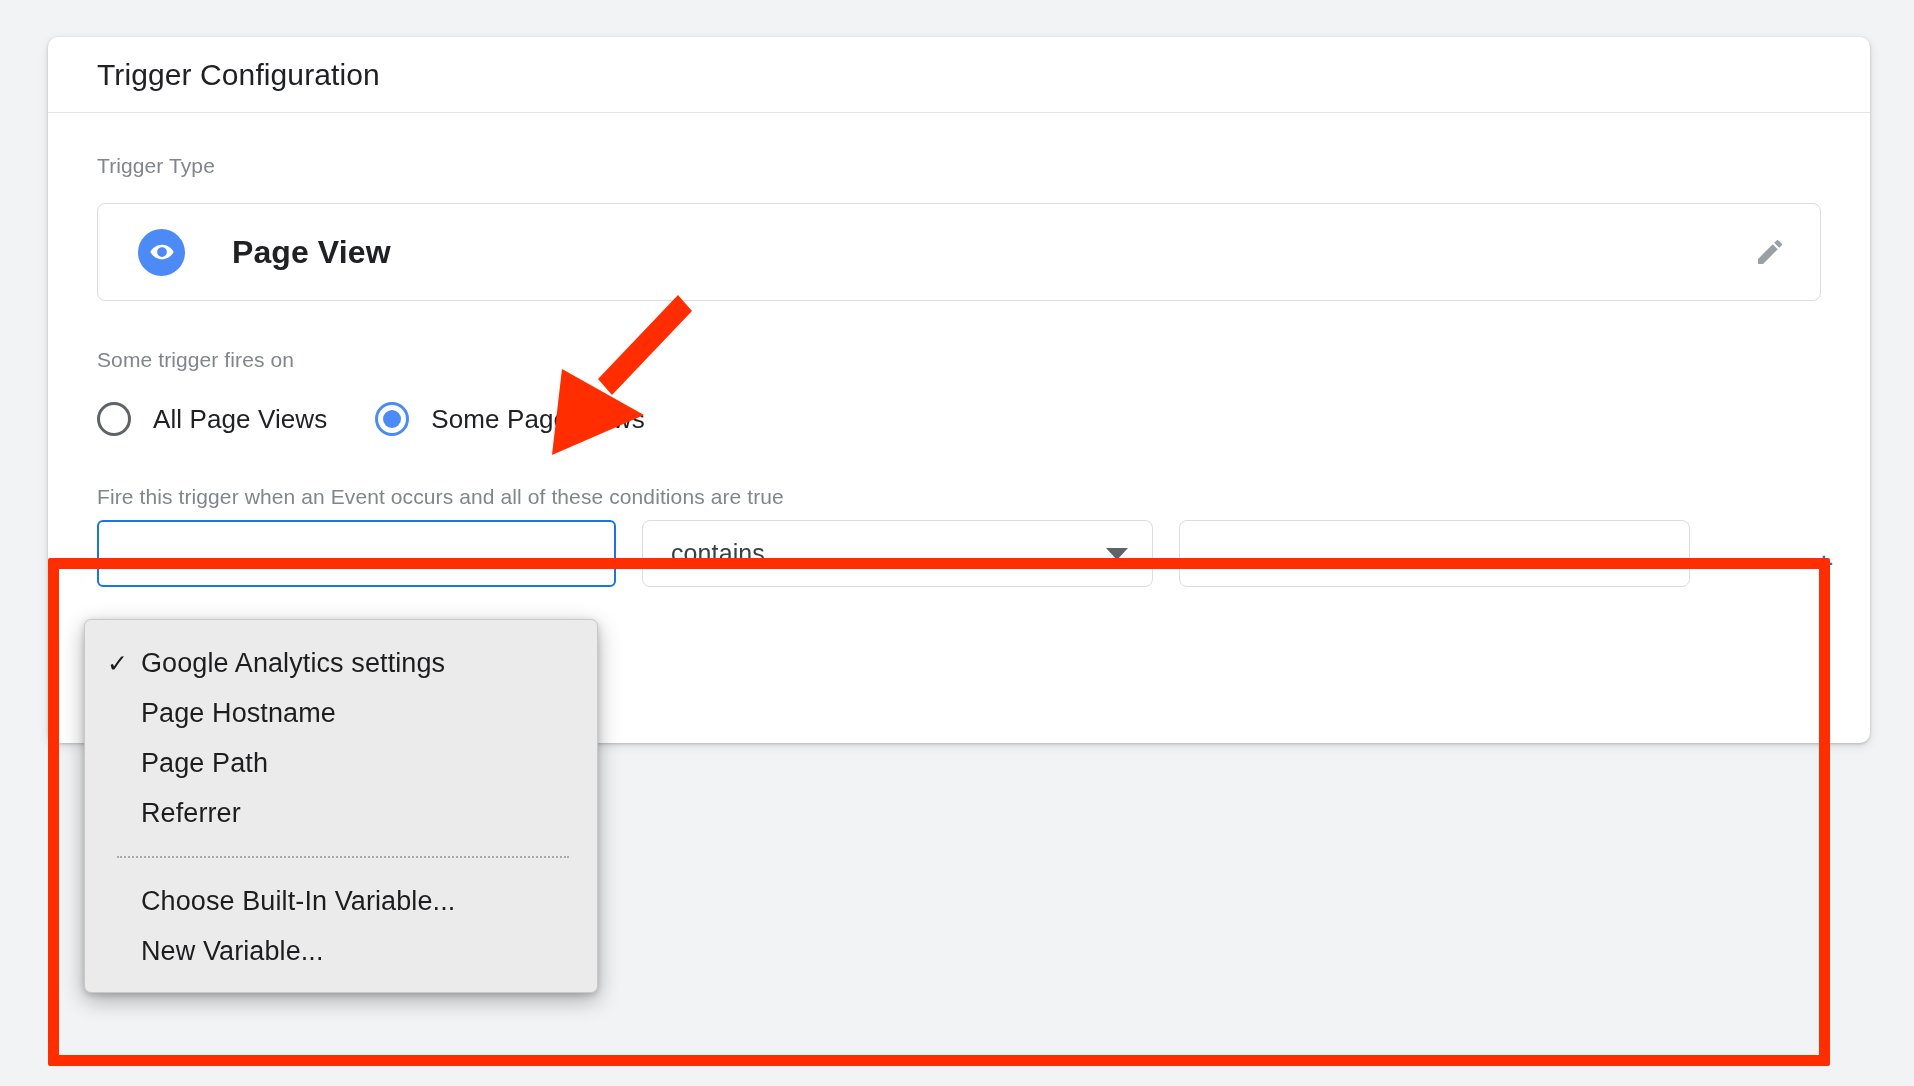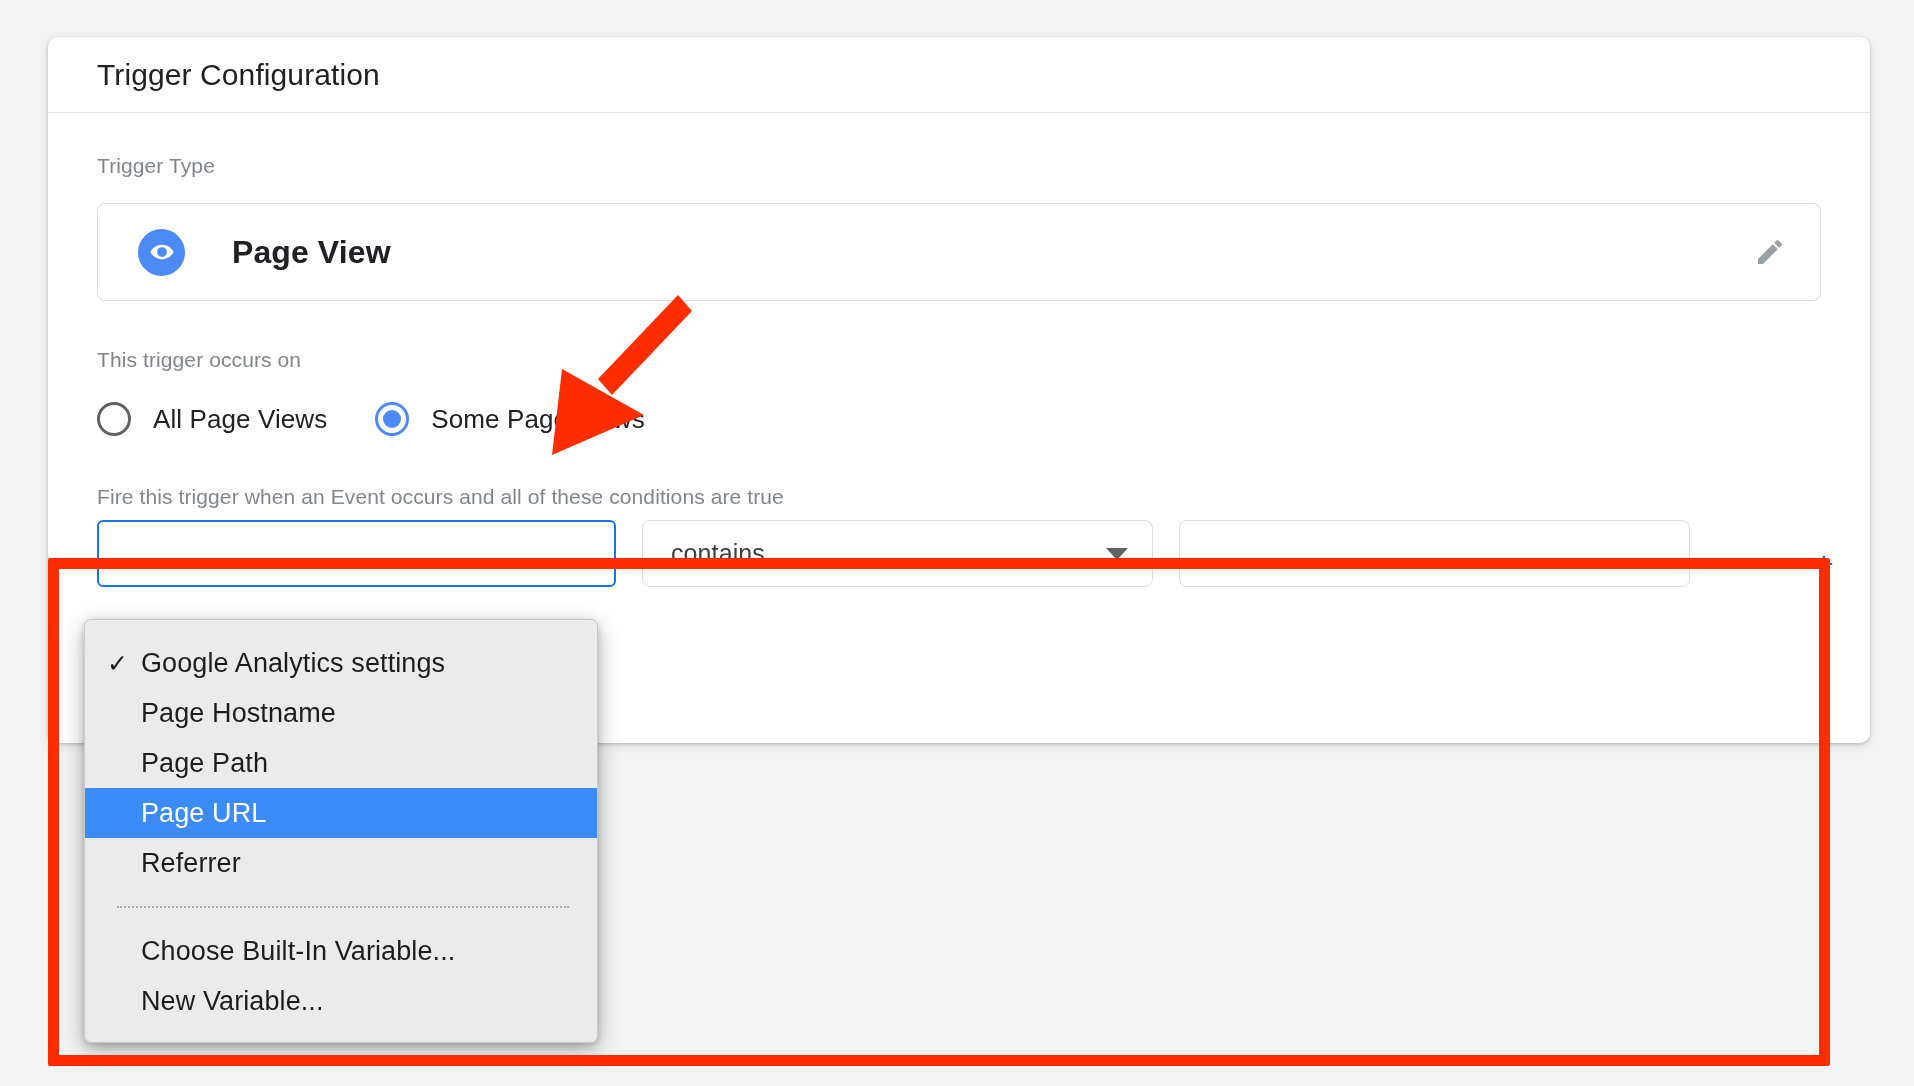--- a/index.html
+++ b/index.html
@@ -276,21 +276,21 @@
           </svg>
         </span>
         <span class="tt-label">Page View</span>
         <span class="tt-edit">
           <svg width="32" height="32" viewBox="0 0 24 24" aria-hidden="true">
             <path d="M3 17.25V21h3.75L17.81 9.94l-3.75-3.75L3 17.25zM20.71 7.04a1 1 0 0 0 0-1.41l-2.34-2.34a1 1 0 0 0-1.41 0l-1.83 1.83 3.75 3.75 1.83-1.83z" fill="#9aa0a6"></path>
           </svg>
         </span>
       </div>
 
-      <div class="field-label fires-on-label">This trigger occurs on</div>
+      <div class="field-label fires-on-label">Some trigger fires on</div>
 
       <div class="radio-row">
         <div class="radio-item">
           <span class="radio-outer"></span>
           <span class="radio-label">All Page Views</span>
         </div>
         <div class="radio-item">
           <span class="radio-outer on">
             <span class="radio-inner"></span>
           </span>
@@ -323,24 +323,20 @@
       <span class="mi-text">Google Analytics settings</span>
     </div>
     <div class="menu-item">
       <span class="mi-check"></span>
       <span class="mi-text">Page Hostname</span>
     </div>
     <div class="menu-item">
       <span class="mi-check"></span>
       <span class="mi-text">Page Path</span>
     </div>
-    <div class="menu-item selected">
-      <span class="mi-check"></span>
-      <span class="mi-text">Page URL</span>
-    </div>
     <div class="menu-item">
       <span class="mi-check"></span>
       <span class="mi-text">Referrer</span>
     </div>
 
     <div class="menu-sep"></div>
 
     <div class="menu-item menu-gap-top">
       <span class="mi-check"></span>
       <span class="mi-text">Choose Built-In Variable...</span>

